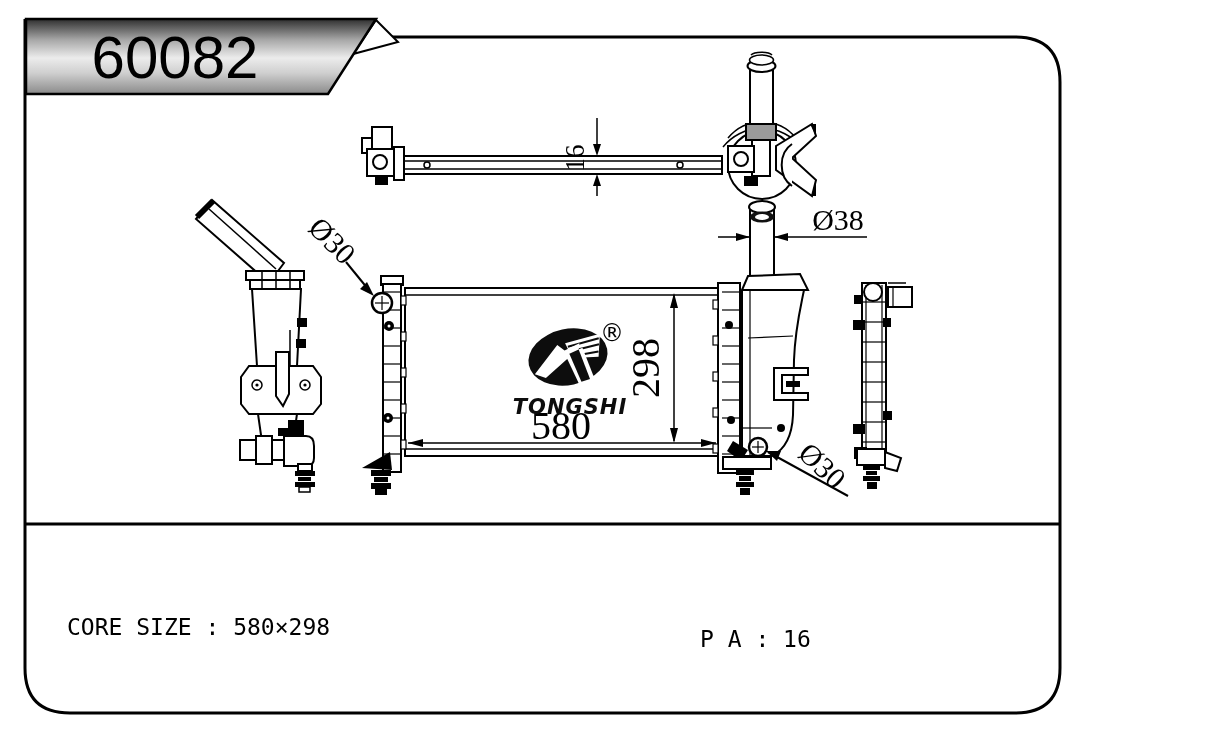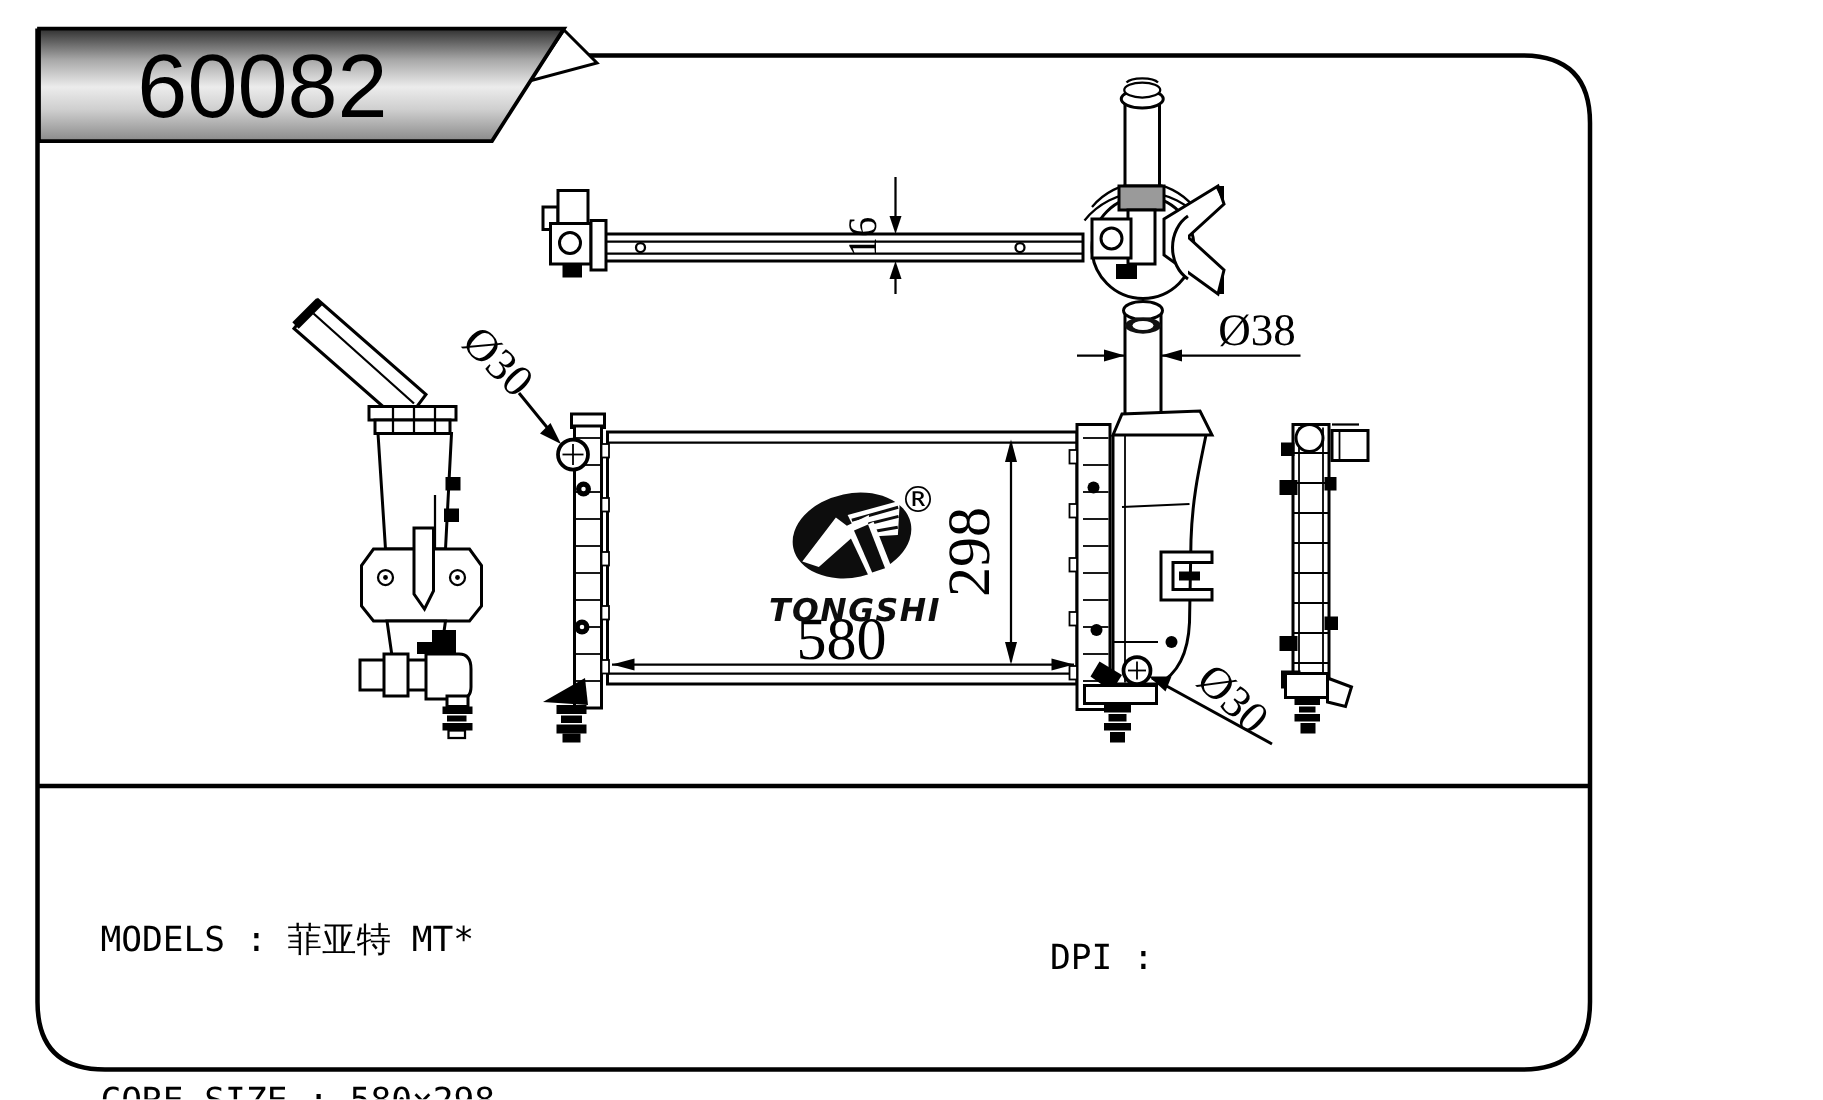--- a/index.html
+++ b/index.html
@@ -292,24 +292,24 @@
   </g>
 
   <g>
     <polygon points="376,20 398,42 353,54" fill="#fff" stroke="#000" stroke-width="2"></polygon>
     <polygon points="26,19 376,19 328,94 26,94" fill="url(#bannerGrad)" stroke="#000" stroke-width="2.5"></polygon>
     <text class="banner-text" x="175" y="78" text-anchor="middle">60082</text>
   </g>
 </svg>
 
 <div class="specs-col specs-left">
-  <div>MODELS : 菲亚特 MT*</div>
   <div>CORE SIZE : 580×298</div>
   
   
 </div>
 <div class="specs-col specs-right">
+  <div>P A : 16</div>
   <div>DPI :</div>
   
   
 </div>
 
 </div>
 
 </body></html>

